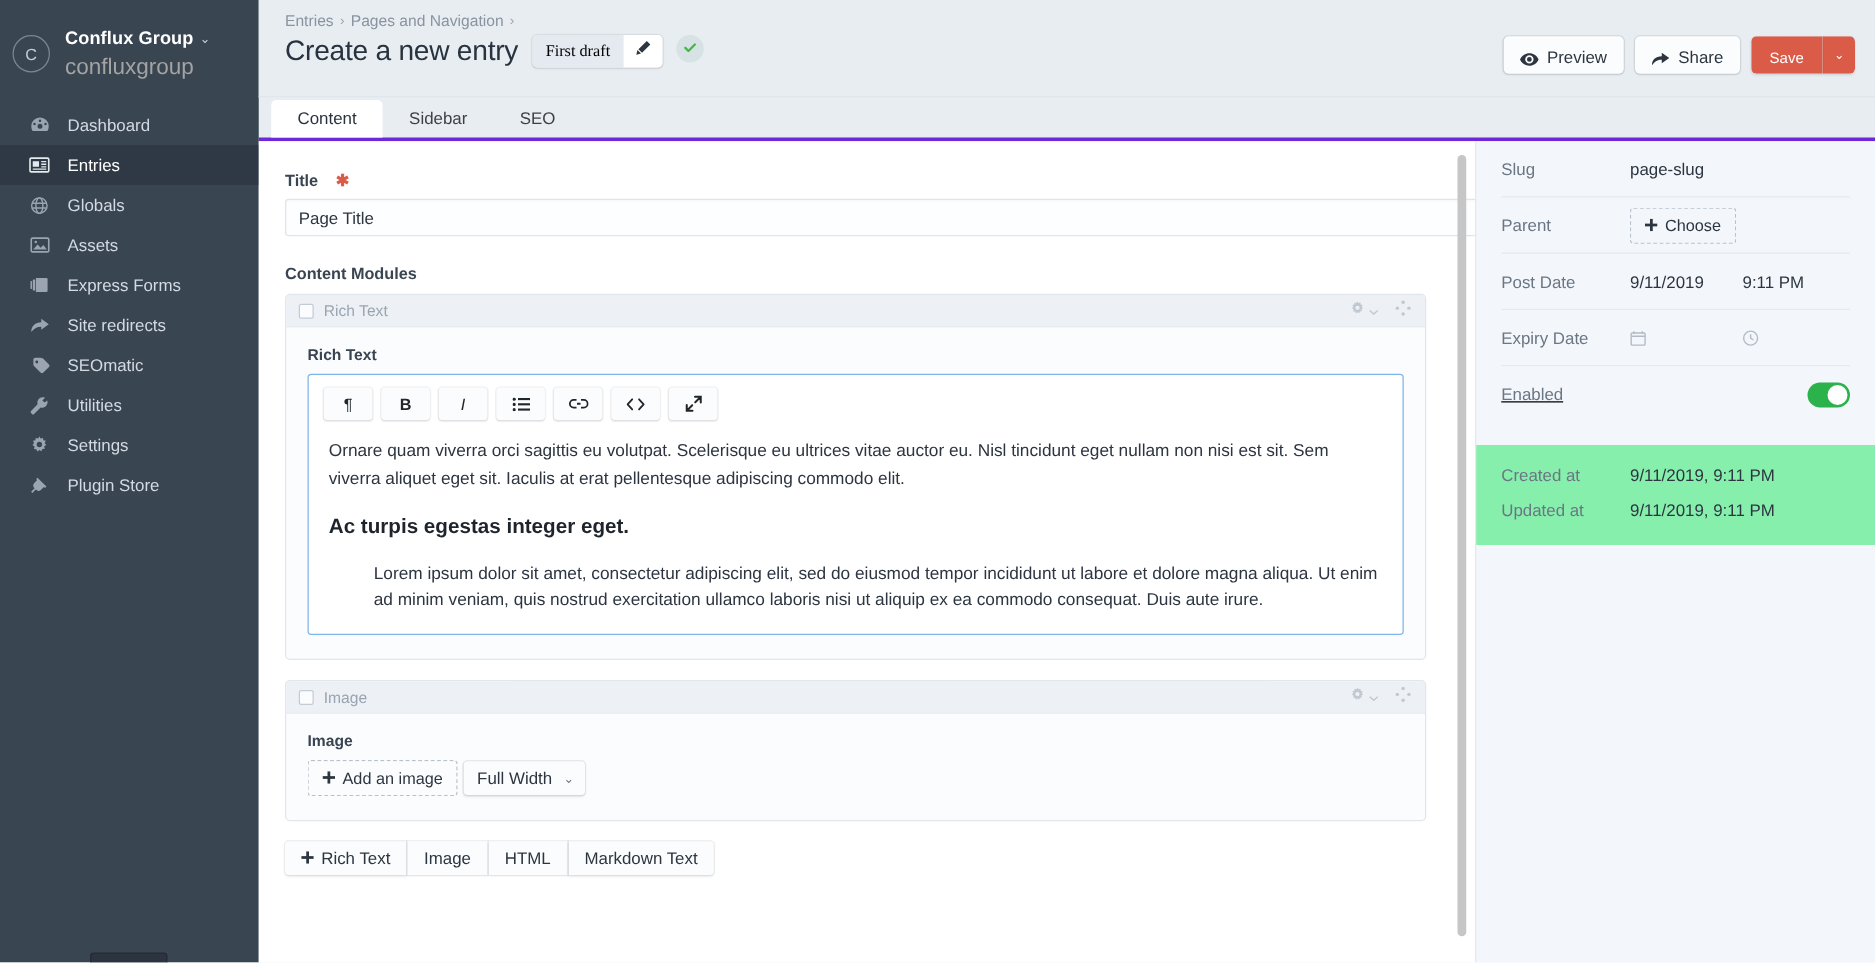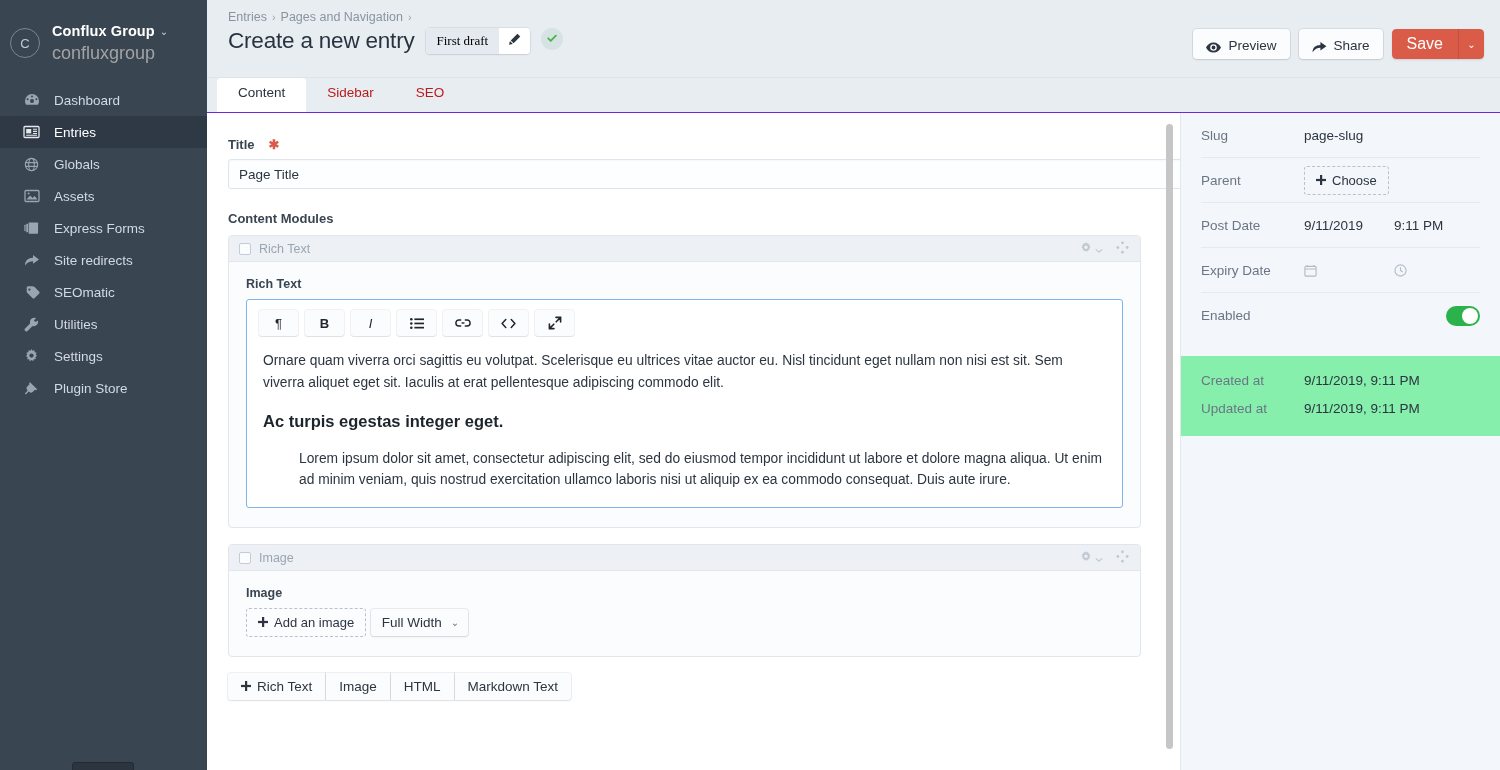--- a/index.html
+++ b/index.html
@@ -90,34 +90,34 @@
   .top-actions { position: absolute; right: 16px; top: 29px; display: flex; align-items: center; gap: 9px; }
   .btn {
     font-size: 13.5px; border: none; border-radius: 4px; cursor: pointer;
     background: #fbfcfd; color: #2c3540; padding: 6px 13px;
     box-shadow: 0 0 0 1px rgba(0,0,0,.07), 0 1px 2px rgba(0,0,0,.09);
     display: flex; align-items: flex-end; gap: 7px; font-family: inherit; height: 30px;
   }
   .btn svg { display: block; }
   .btn-save {
     background: #da5b47; color: #fff; border-radius: 4px 0 0 4px;
-    padding: 6px 15px; box-shadow: none; font-size: 16px;
+    padding: 6px 15px; box-shadow: none; font-size: 12px;
   }
   .save-group { display: flex; align-items: stretch; border-radius: 4px; overflow: hidden; box-shadow: 0 1px 2px rgba(0,0,0,.12); }
   .btn-save-caret {
     background: #da5b47; color: #fff; width: 26px; border: none; cursor: pointer;
     border-left: 1px solid #c44f3d; display: flex; align-items: center; justify-content: center;
     font-size: 10px; border-radius: 0 4px 4px 0; height: 30px;
   }
 
   
-  .tabs { display: flex; background: #e8edf2; height: 35px;
-    padding-left: 10px; border-bottom: 1px solid #6d28d9; }
+  .tabs { display: flex; align-items: flex-end; background: #e8edf2; height: 35px;
+    padding-left: 10px; border-bottom: 3px solid #6d28d9; }
   .tab {
-    font-size: 13.5px; color: #b91c1c; padding: 8px 21px 9px; cursor: pointer;
+    font-size: 13.5px; color: #404040; padding: 8px 21px 9px; cursor: pointer;
     border-radius: 4px 4px 0 0; line-height: 1;
   }
   .tab.active { background: #fff; color: #29333f; }
 
   
   .body-split { flex: 1; display: flex; min-height: 0; }
   .content-pane {
     flex: 1; background: #fff; overflow: hidden; position: relative; min-width: 0;
   }
   .content-inner { padding: 24px 40px 0 21px; }
@@ -190,21 +190,21 @@
   .scroll-track { position: absolute; right: 6px; top: 8px; bottom: 8px; width: 8px; }
   .scroll-thumb { position: absolute; top: 3px; height: 625px; width: 7px; border-radius: 4px; background: #c6c6c6; }
 
   
   .meta-pane { width: 320px; flex: 0 0 320px; background: #f3f7fb; border-left: 1px solid #e2e8ee; display: flex; flex-direction: column; }
   .meta-top { padding: 0 20px; }
   .meta-row {
     display: flex; align-items: center; min-height: 45px;
     border-bottom: 1px solid #e4eaf0; font-size: 13.5px;
   }
-  .meta-row:last-child { border-bottom: none; }
+  .meta-row:last-child { border-bottom: none; text-decoration: underline; }
   .meta-key { width: 103px; flex: 0 0 103px; color: #6b7684; }
   .meta-val { color: #2c3540; display: flex; align-items: center; gap: 0; flex: 1; }
   .meta-val .date { width: 90px; }
   .meta-val .time { }
   .icon-btn { color: #b2bbc5; display: flex; align-items: center; cursor: pointer; }
   .toggle {
     width: 34px; height: 20px; border-radius: 10px; background: #2bb24b;
     position: relative; margin-left: auto; cursor: pointer;
   }
   .toggle .knob { position: absolute; right: 2px; top: 2px; width: 16px; height: 16px; border-radius: 50%; background: #fff; }

